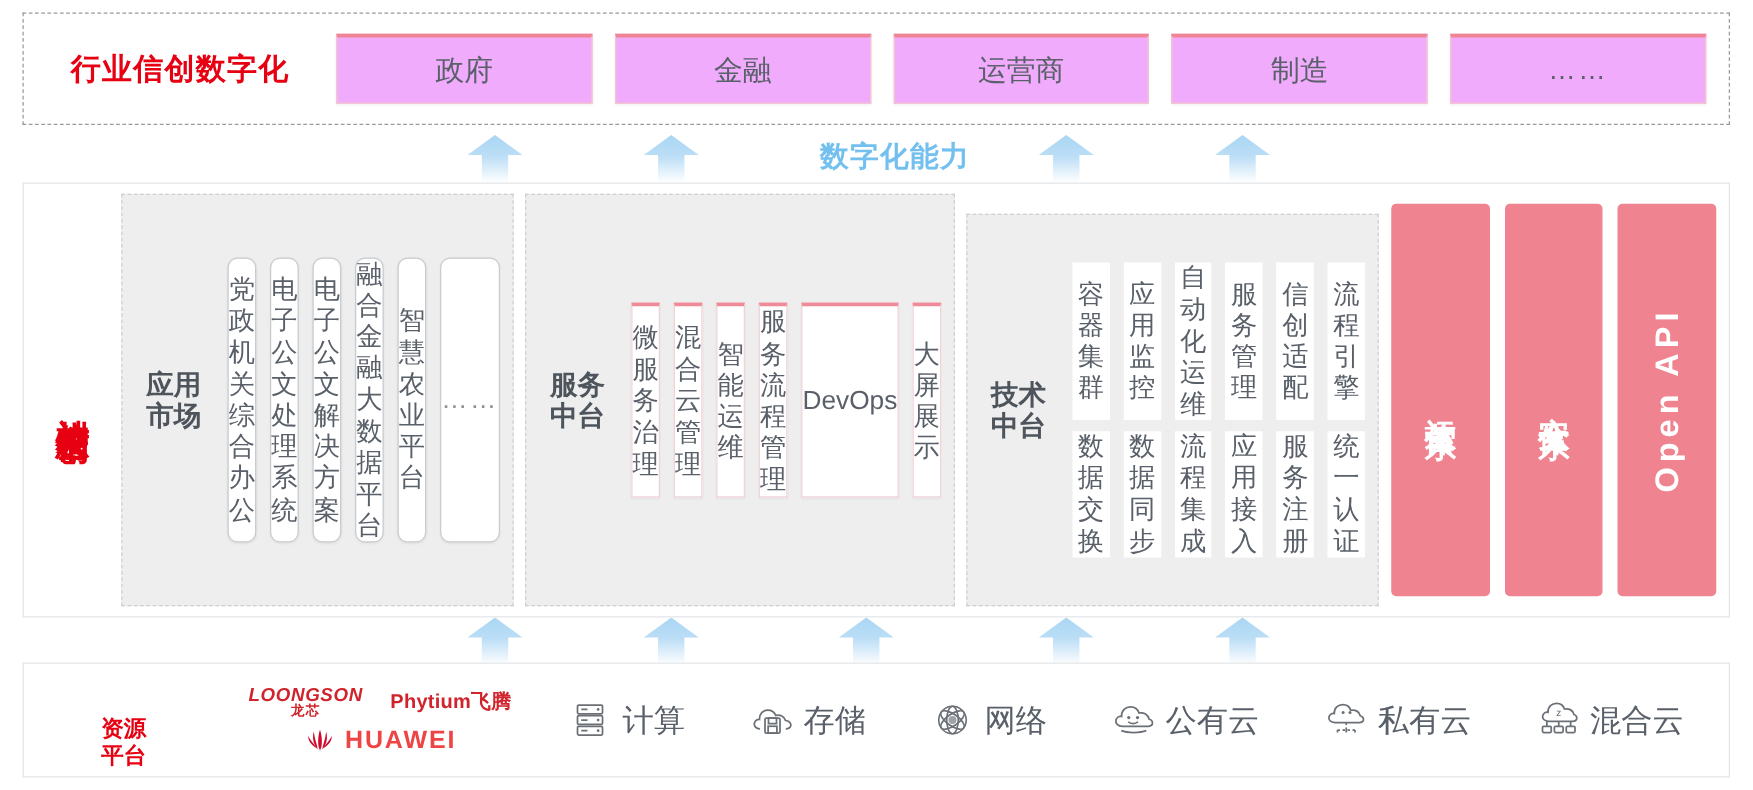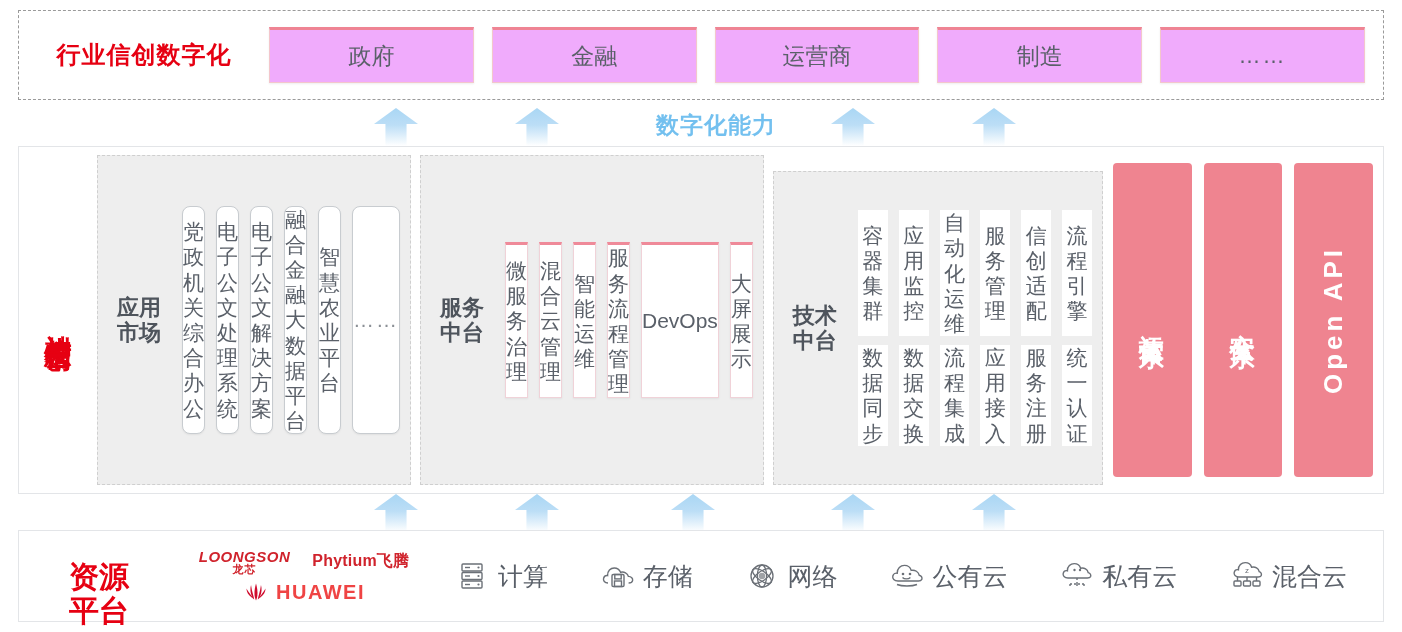--- a/index.html
+++ b/index.html
@@ -119,21 +119,21 @@
   }
 
   
   .resource{
     position:absolute;left:18px;top:530px;width:1366px;height:92px;
     background:#ffffff;border:1px solid #e3e5e8;box-sizing:border-box;
     display:flex;align-items:center;
   }
   .res-title{
     flex:0 0 160px;text-align:center;color:#e60012;font-weight:bold;
-    font-size:30px;line-height:1.15;margin-top:36px;
+    font-size:18px;line-height:1.15;margin-top:36px;
   }
   .vendors{
     flex:0 0 250px;display:flex;flex-direction:column;align-items:center;gap:6px;
   }
   .vendor-row{display:flex;align-items:center;justify-content:center;gap:22px;}
   .loongson{display:flex;flex-direction:column;align-items:center;line-height:1;}
   .loongson .en{
     color:#d0232c;font-weight:bold;font-size:15px;font-style:italic;letter-spacing:.5px;
   }
   .loongson .cn{color:#d0232c;font-weight:bold;font-size:11px;letter-spacing:1px;}
@@ -258,22 +258,22 @@
           <div class="tech-stack">
             <div class="tech-line">
               <div class="cell tech">容器集群</div>
               <div class="cell tech">应用监控</div>
               <div class="cell tech">自动化运维</div>
               <div class="cell tech">服务管理</div>
               <div class="cell tech">信创适配</div>
               <div class="cell tech">流程引擎</div>
             </div>
             <div class="tech-line">
+              <div class="cell tech">数据交换</div>
               <div class="cell tech">数据同步</div>
-              <div class="cell tech">数据交换</div>
               <div class="cell tech">流程集成</div>
               <div class="cell tech">应用接入</div>
               <div class="cell tech">服务注册</div>
               <div class="cell tech">统一认证</div>
             </div>
           </div>
         </div>
 
       </div>
 

